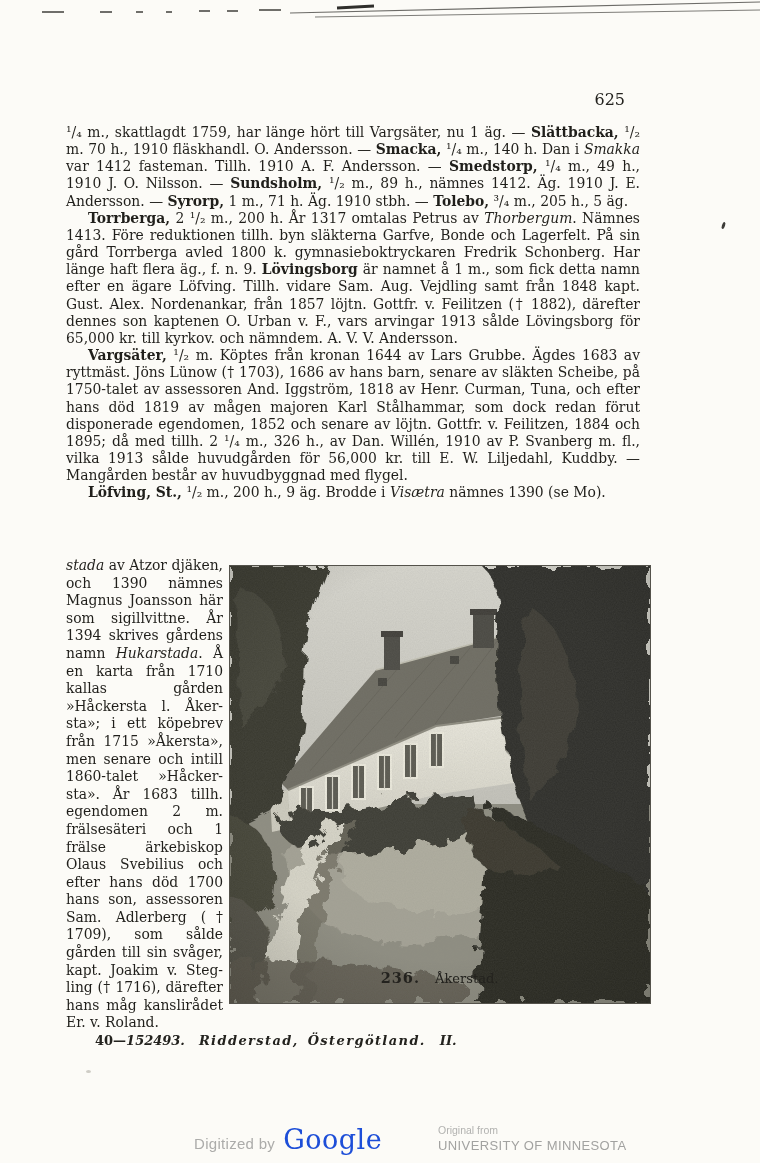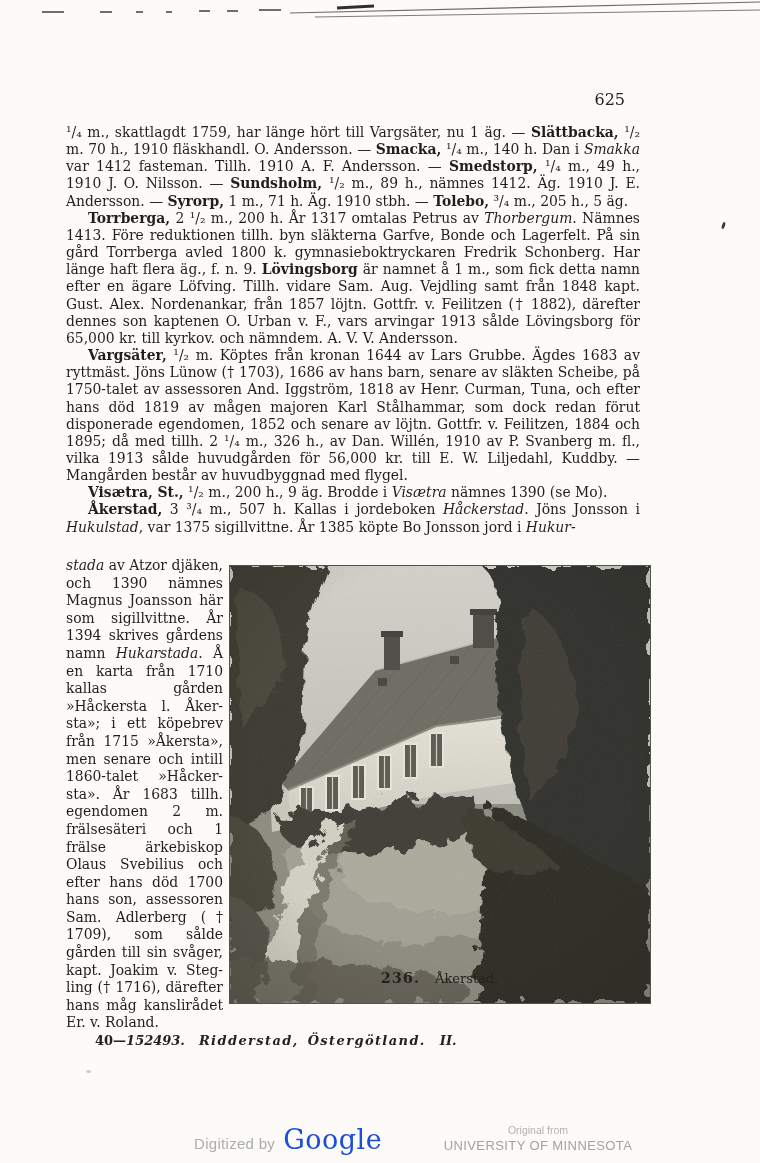--- a/index.html
+++ b/index.html
@@ -28,21 +28,21 @@
   .figure svg{display:block;}
   .caption{position:absolute;left:229px;top:968px;width:421px;text-align:center;}
   .cap-num{font-weight:bold;font-size:14.5px;letter-spacing:1px;color:#23221e;}
   .cap-title{font-size:13px;margin-left:10px;color:#23221e;}
   
   .print-footer{position:absolute;left:95px;top:1033px;font-size:13px;font-weight:600;color:#23221e;}
   
   .google-mark{position:absolute;left:177px;top:1124px;display:flex;align-items:baseline;}
   .dig-by{font-family:Liberation Sans, sans-serif;font-size:15px;color:#acacaa;letter-spacing:.3px;margin-left:17px;}
   .google-logo{font-family:"DejaVu Serif", serif;font-size:27px;color:#1d4ed8;margin-left:8px;letter-spacing:.5px;}
-  .origin-mark{position:absolute;left:438px;top:1124px;width:200px;text-align:center;
+  .origin-mark{position:absolute;left:438px;top:1124px;width:200px;
     font-family:"Liberation Sans", sans-serif;color:#a9a9a7;}
   .orig-from{font-size:10.5px;color:#b2b2b0;}
   .institution{font-size:13px;margin-top:2px;color:#a2a2a0;letter-spacing:.4px;}
   
   .scan-top{position:absolute;left:0;top:0;}
   .speck-1{position:absolute;left:722px;top:222px;width:3px;height:7px;background:#3d3c38;
     border-radius:45%;transform:rotate(18deg);}
   .speck-2{position:absolute;left:86px;top:1070px;width:5px;height:3px;background:#cfcdc6;border-radius:50%;}
 </style>
 </head>
@@ -66,22 +66,21 @@
   </svg>
 
   <div class="header">
     <span class="page-number">625</span>
   </div>
 
   <div class="body-text">
     <p><span>¹/₄ m., skattlagdt 1759, har länge hört till Vargsäter, nu 1 äg. — </span><span class="b">Slättbacka,</span><span> ¹/₂ m. 70 h., 1910 fläskhandl. O. Andersson. — </span><span class="b">Smacka,</span><span> ¹/₄ m., 140 h. Dan i </span><span class="i">Smakka</span><span> var 1412 fasteman. Tillh. 1910 A. F. Andersson. — </span><span class="b">Smedstorp,</span><span> ¹/₄ m., 49 h., 1910 J. O. Nilsson. — </span><span class="b">Sundsholm,</span><span> ¹/₂ m., 89 h., nämnes 1412. Äg. 1910 J. E. Andersson. — </span><span class="b">Syrorp,</span><span> 1 m., 71 h. Äg. 1910 stbh. — </span><span class="b">Tolebo,</span><span> ³/₄ m., 205 h., 5 äg.</span></p>
     <p class="ind"><span class="b">Torrberga,</span><span> 2 ¹/₂ m., 200 h. År 1317 omtalas Petrus av </span><span class="i">Thorbergum</span><span>. Näm­nes 1413. Före reduktionen tillh. byn släkterna Garfve, Bonde och Lagerfelt. På sin gård Torrberga avled 1800 k. gymnasieboktryckaren Fredrik Schonberg. Har länge haft flera äg., f. n. 9. </span><span class="b">Lövingsborg</span><span> är namnet å 1 m., som fick detta namn efter en ägare Löfving. Tillh. vidare Sam. Aug. Vejdling samt från 1848 kapt. Gust. Alex. Nordenankar, från 1857 löjtn. Gottfr. v. Feilitzen († 1882), därefter dennes son kaptenen O. Urban v. F., vars arvingar 1913 sålde Lövingsborg för 65,000 kr. till kyrkov. och nämndem. A. V. V. Andersson.</span></p>
     <p class="ind"><span class="b">Vargsäter,</span><span> ¹/₂ m. Köptes från kronan 1644 av Lars Grubbe. Ägdes 1683 av ryttmäst. Jöns Lünow († 1703), 1686 av hans barn, senare av släkten Scheibe, på 1750-talet av assessoren And. Iggström, 1818 av Henr. Curman, Tuna, och efter hans död 1819 av mågen majoren Karl Stålhammar, som dock redan förut disponerade egendomen, 1852 och senare av löjtn. Gottfr. v. Feilitzen, 1884 och 1895; då med tillh. 2 ¹/₄ m., 326 h., av Dan. Willén, 1910 av P. Svan­berg m. fl., vilka 1913 sålde huvudgården för 56,000 kr. till E. W. Liljedahl, Kuddby. — Mangården består av huvudbyggnad med flygel.</span></p>
-    <p class="ind"><span class="b">Visætra, St.,</span><span> ¹/₂ m., 200 h., 9 äg. Brodde i </span><span class="i">Visætra</span><span> nämnes 1390 (se Mo).</span></p>
-    <p class="ind"><span class="b">Åkerstad,</span><span> 3 ³/₄ m., 507 h. Kallas i jordeboken </span><span class="i">Håckerstad</span><span>. Jöns Jonsson i </span><span class="i">Hukulstad</span><span>, var 1375 sigillvittne. År 1385 köpte Bo Jonsson jord i </span><span class="i">Hukur-</span></p>
+    <p class="ind"><span class="b">Löfving, St.,</span><span> ¹/₂ m., 200 h., 9 äg. Brodde i </span><span class="i">Visætra</span><span> nämnes 1390 (se Mo).</span></p>
   </div>
 
   <div class="narrow-col"><span class="i">stada</span><span> av Atzor djä­ken, och 1390 näm­nes Magnus Joans­son här som sigill­vittne. År 1394 skrives gårdens namn </span><span class="i">Hukarstada</span><span>. Å en karta från 1710 kallas gården »Håcker­sta l. Åker­sta»; i ett köpe­brev från 1715 »Åker­sta», men senare och intill 1860-talet »Håcker­sta». År 1683 tillh. egen­domen 2 m. frälse­säteri och 1 frälse ärke­biskop Olaus Sve­bilius och efter hans död 1700 hans son, asses­soren Sam. Adler­berg († 1709), som sålde gården till sin svåger, kapt. Joakim v. Steg­ling († 1716), där­efter hans måg kansli­rådet Er. v. Roland.</span></div>
 
   <div class="figure">
     <svg viewBox="0 0 420 437" width="420" height="437">
       <defs>
         <linearGradient id="skyg" x1="0" y1="0" x2="0" y2="1">
           <stop offset="0" stop-color="#d8d7cf"></stop>
             <stop offset="1" stop-color="#c3c2ba"></stop>

